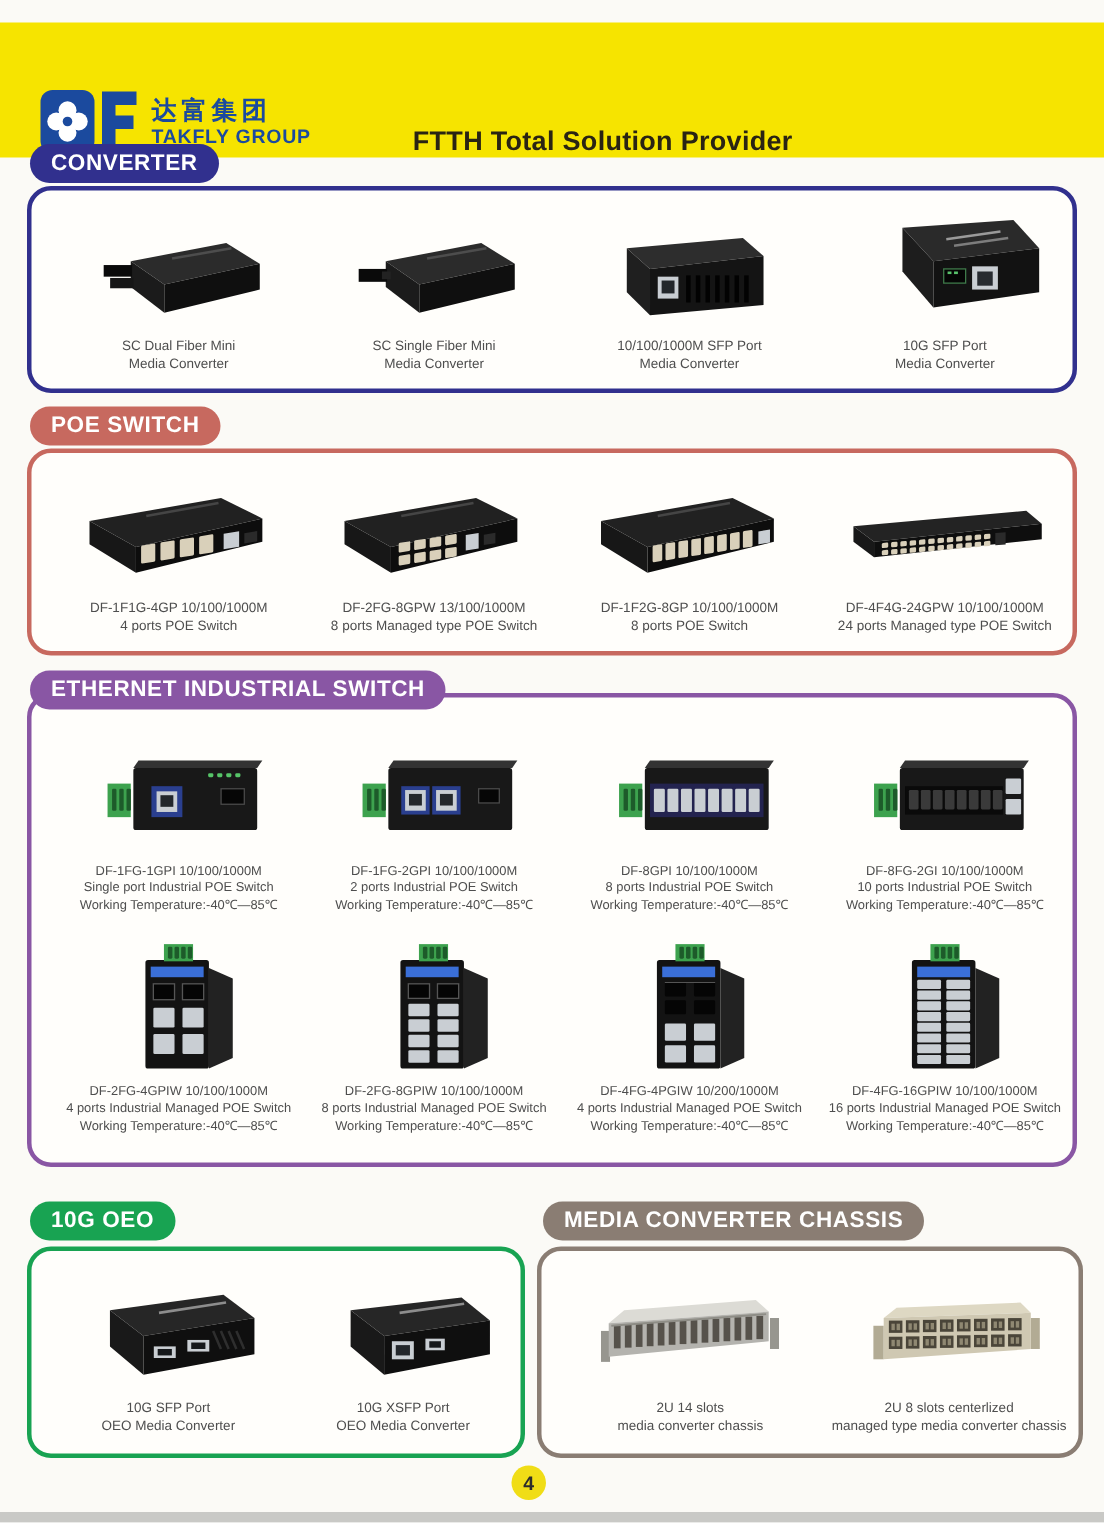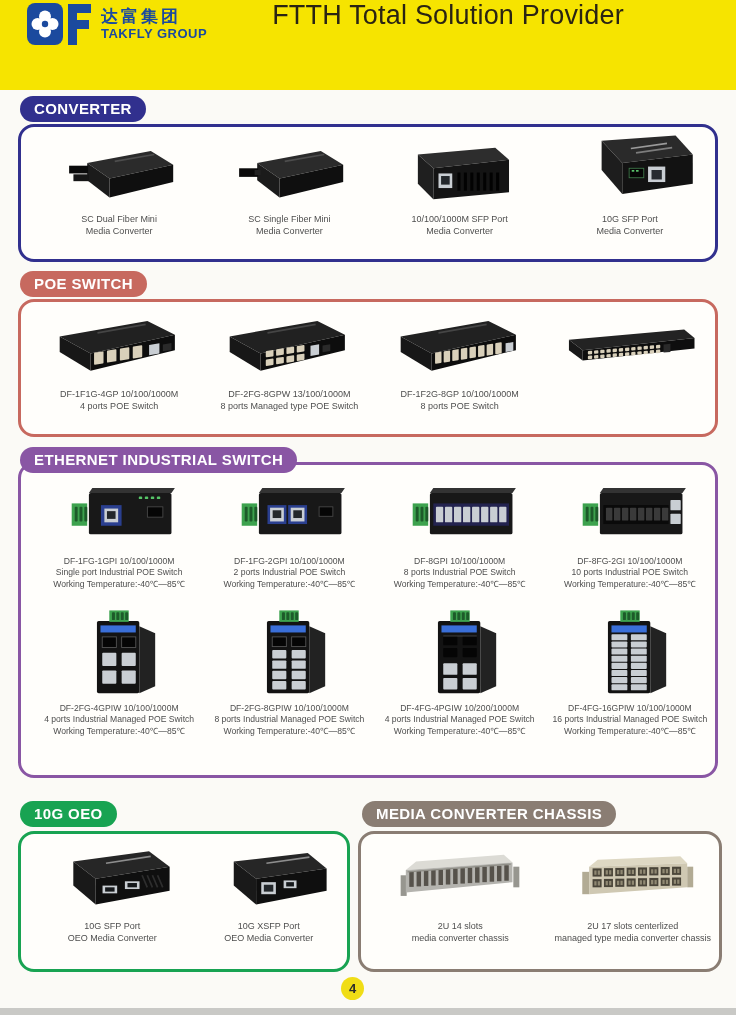--- a/index.html
+++ b/index.html
@@ -1,30 +1,30 @@
 <!DOCTYPE html>
 <html><head>
 <meta charset="utf-8">
 <style>
   html,body{margin:0;padding:0;background:#e9e9e7;}
   .page{position:relative;width:736px;height:1015px;margin:0 auto;background:#fbfaf6;
         font-family:"Liberation Sans",sans-serif;overflow:hidden;}
   
-  .header{position:absolute;left:0;top:0;right:0;height:90px;background:var(--hbg,#f6e400);
-          display:flex;align-items:flex-start;gap:21px;}
+  .header{position:absolute;left:0;top:15px;right:0;height:90px;background:var(--hbg,#f6e400);
+          display:flex;align-items:flex-end;}
   .logo{display:flex;align-items:center;gap:9px;margin-left:26px;}
   .logo-cjk{font-size:17px;font-weight:bold;color:var(--logo,#1b4a9e);letter-spacing:3px;line-height:1.15;}
   .logo-en{font-size:13px;font-weight:bold;color:var(--logo,#1b4a9e);letter-spacing:0.5px;}
-  .title{margin-left:44px;font-size:27px;font-weight:normal;color:#2a2413;letter-spacing:0.2px;}
+  .title{margin-left:68px;font-size:18px;font-weight:bold;color:#2a2413;letter-spacing:0.2px;}
   .sr{position:absolute;width:1px;height:1px;overflow:hidden;clip:rect(0 0 0 0);}
   
   .label{position:absolute;z-index:2;display:inline-block;background:var(--accent,#333);color:#fff;
          font-weight:bold;font-size:15px;letter-spacing:0.4px;padding:4px 14px 5px;border-radius:15px;}
   .box{position:absolute;box-sizing:border-box;border:3px solid var(--accent,#333);border-radius:16px;
-       background:#fffefb;display:flex;flex-direction:column;padding-left:13px;}
+       background:#fffefb;display:flex;flex-direction:column;justify-content:center;padding-left:13px;}
   .prow{display:flex;width:100%;justify-content:space-around;align-items:flex-start;}
   .product{display:flex;flex-direction:column;align-items:center;flex:1 1 0;min-width:0;}
   .pimg{width:150px;height:86px;}
   .pimg.tall{height:102px;}
   .pimg svg{display:block;}
   .cap{margin-top:1px;text-align:center;font-size:9px;line-height:1.32;color:#4e4e4e;}
   .s3 .cap{font-size:8.6px;}
   
   .page-num{position:absolute;left:341px;top:977px;width:23px;height:23px;border-radius:50%;
             background:#f0dd16;color:#2c2c2c;font-size:13px;font-weight:bold;text-align:center;line-height:23px;}
@@ -241,20 +241,24 @@
                   <rect x="36" y="5.6" width="5" height="4" fill="#d9d0ba" rx="1"></rect>
                   <rect x="43.2" y="5.6" width="5" height="4" fill="#d9d0ba" rx="1"></rect>
                   <rect x="50.4" y="5.6" width="5" height="4" fill="#d9d0ba" rx="1"></rect>
                   <rect x="57.6" y="5.6" width="5" height="4" fill="#d9d0ba" rx="1"></rect>
                   <rect x="64.8" y="5.6" width="5" height="4" fill="#d9d0ba" rx="1"></rect>
                   <rect x="72" y="5.6" width="5" height="4" fill="#d9d0ba" rx="1"></rect>
                   <rect x="79.2" y="5.6" width="5" height="4" fill="#d9d0ba" rx="1"></rect>
                   <rect x="88" y="0" width="8" height="9.5" fill="#2a2a2a"></rect>
                 </g>
               </svg>
+            </div>
+          <div class="cap">
+              <div>DF-4F4G-24GPW 10/100/1000M</div>
+              <div>24 ports Managed type POE Switch</div>
             </div>
         </div>
       </div>
     </div>
   </section>
 
   <section class="s3" style="--accent: #8956a4;">
     <div class="label" style="left:20px;top:447px">ETHERNET INDUSTRIAL SWITCH</div>
     <div class="box s3" style="left:18px;top:462px;width:700px;height:316px">
       <div class="prow" style="margin-top:4px">
@@ -616,21 +620,21 @@
                 <rect x="110" y="53.5" width="2.6" height="5" fill="#8f8872"></rect>
                 <rect x="117.19999999999999" y="50.82" width="10.5" height="9.5" fill="#4a4539"></rect>
                 <rect x="119.19999999999999" y="53.22" width="2.6" height="5" fill="#8f8872"></rect>
                 <rect x="123.19999999999999" y="53.22" width="2.6" height="5" fill="#8f8872"></rect>
                 <rect x="130.39999999999998" y="50.54" width="10.5" height="9.5" fill="#4a4539"></rect>
                 <rect x="132.39999999999998" y="52.94" width="2.6" height="5" fill="#8f8872"></rect>
                 <rect x="136.39999999999998" y="52.94" width="2.6" height="5" fill="#8f8872"></rect>
               </svg>
             </div>
           <div class="cap">
-              <div>2U 17 slots centerlized</div>
+              <div>2U 8 slots centerlized</div>
               <div>managed type media converter chassis</div>
             </div>
         </div>
       </div>
     </div>
   </section>
 
   <div class="page-num">4</div>
   <div class="bottom-bar"></div>
 </div>

